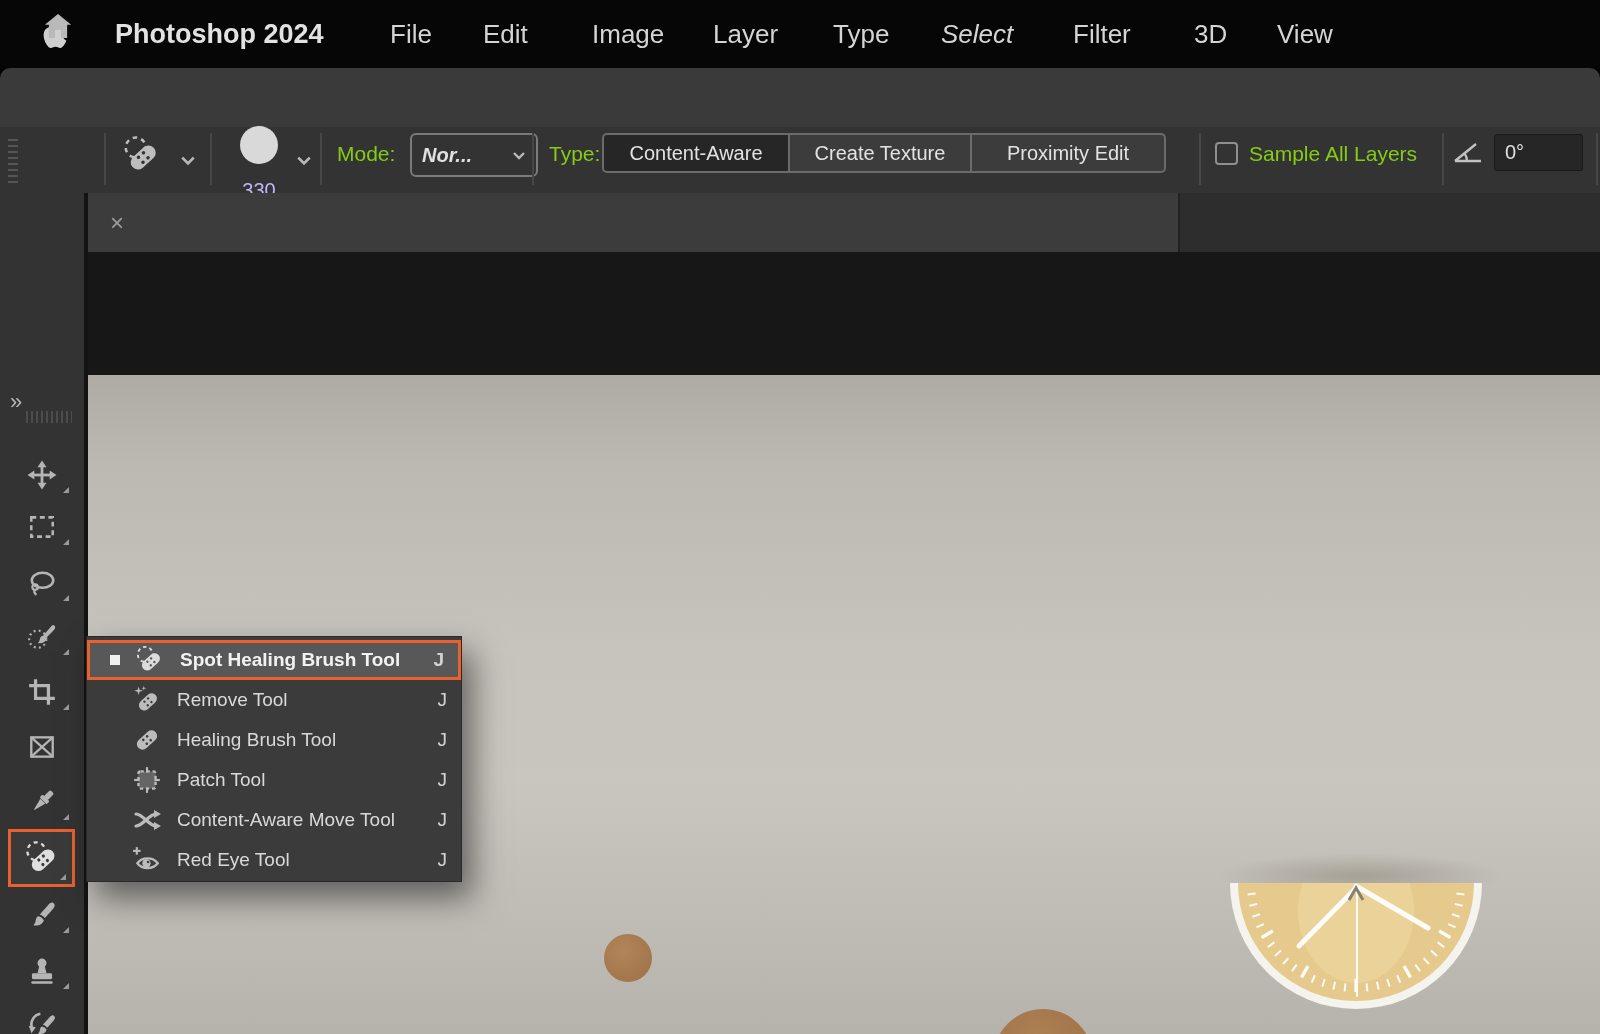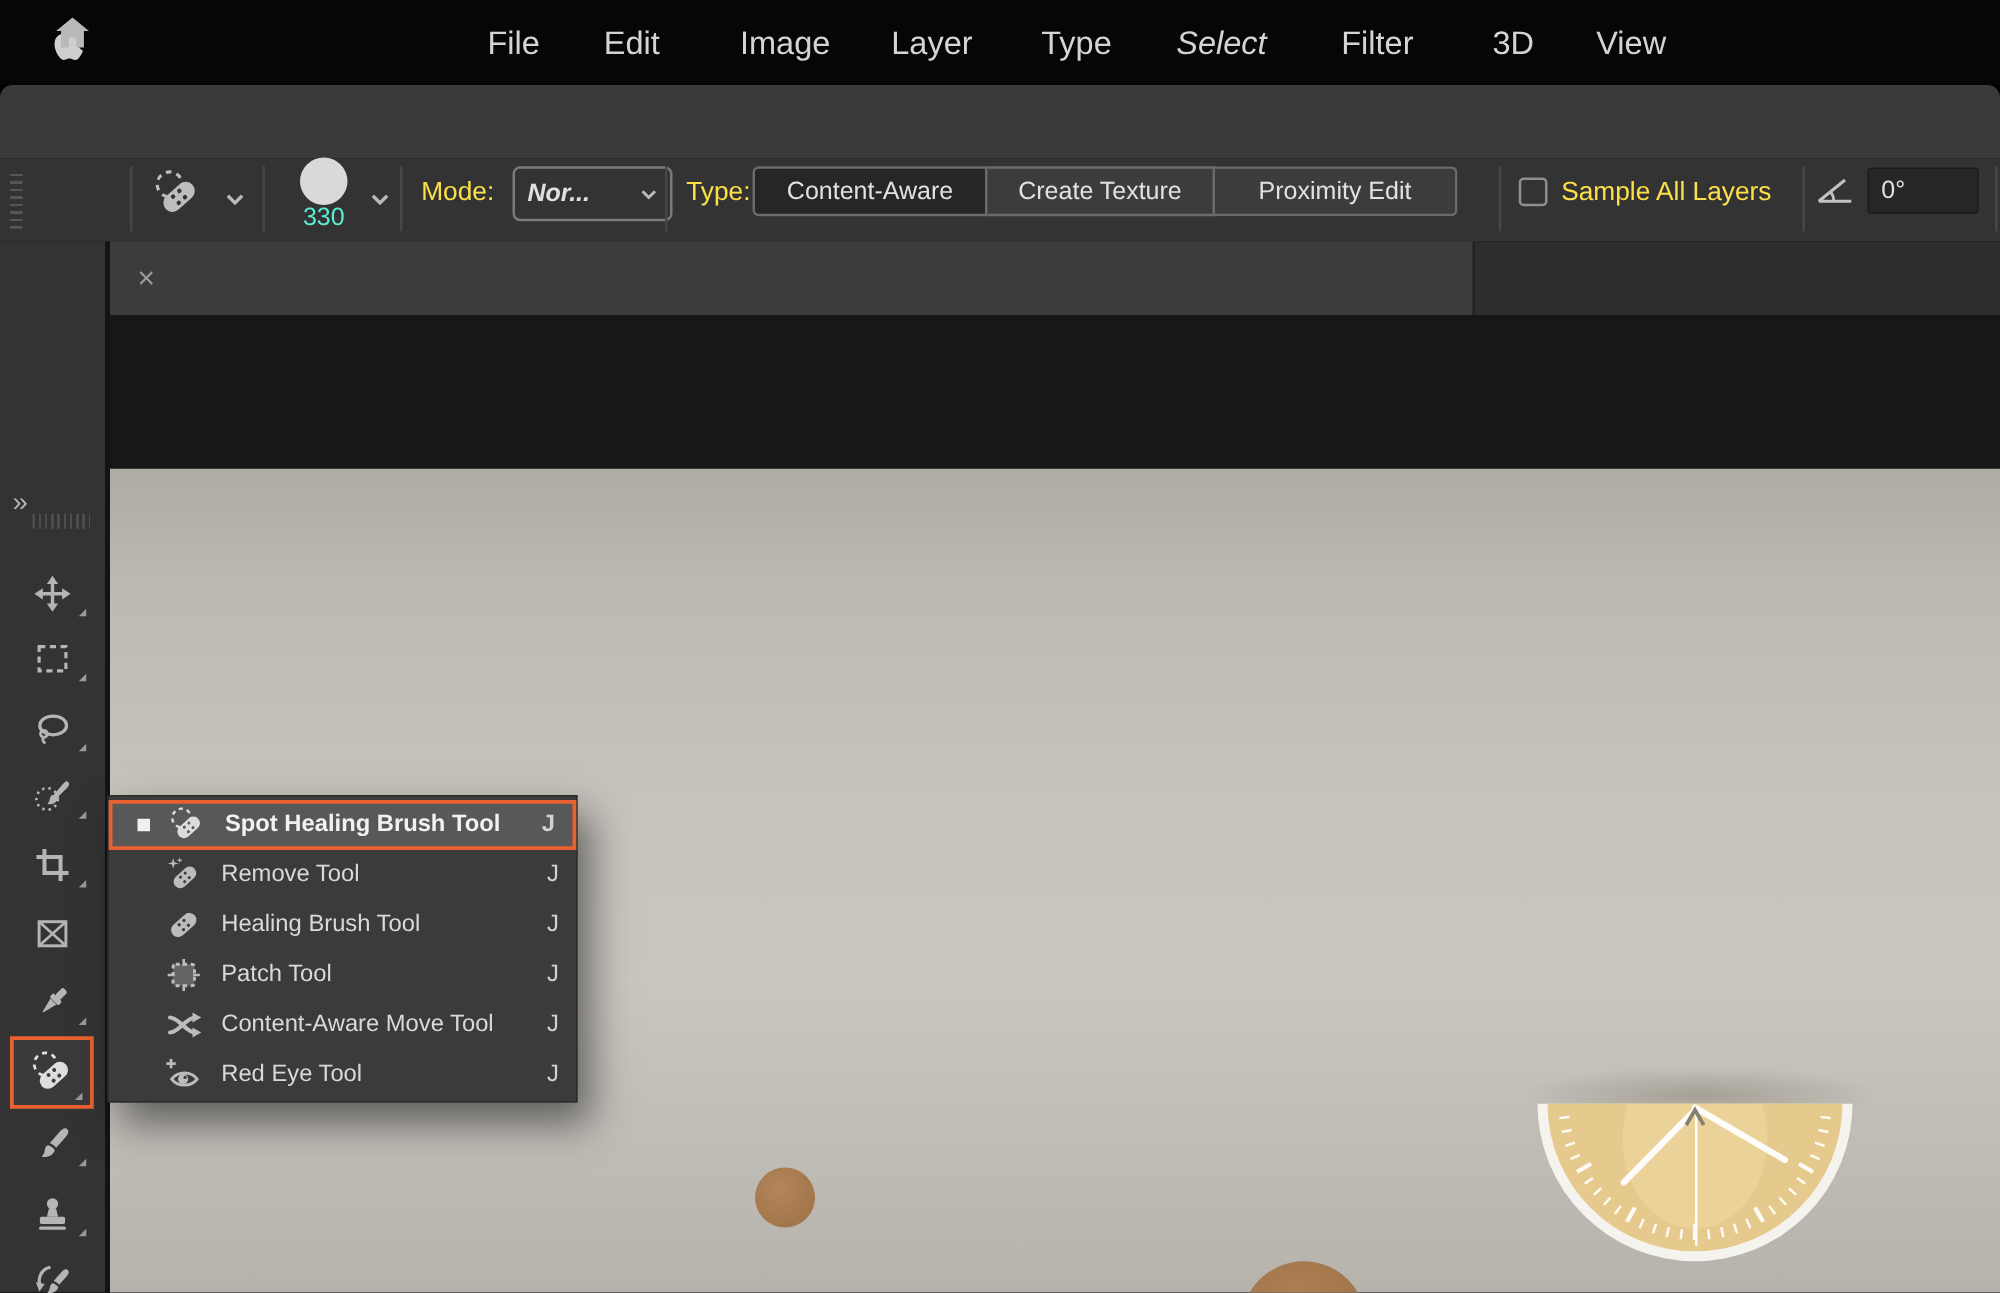--- a/index.html
+++ b/index.html
@@ -7,21 +7,21 @@
   .abs{position:absolute;}
   
   #menubar{left:0;top:0;width:1600px;height:68px;background:#060606;color:#d8d8d8;}
   .mb-item{top:0;height:68px;display:flex;align-items:center;font-size:26px;color:#d4d4d4;}
   .mb-app{font-weight:700;font-size:27px;color:#e2e2e2;}
   
   #titlebar{left:0;top:68px;width:1600px;height:59px;background:#3b3a3a;border-radius:10px 10px 0 0;overflow:hidden;}
   
   #optionsbar{left:0;top:127px;width:1600px;height:66px;background:#333333;border-bottom:3px solid #151515;}
   .sep{top:6px;width:2px;height:52px;background:#474747;}
-  .opt-label{font-size:21px;color:#fde047;}
+  .opt-label{font-size:21px;color:#84cc16;}
   .dropdown{background:#333;border:2px solid #7a7a7a;border-radius:6px;display:flex;align-items:center;justify-content:space-between;padding:0 10px;color:#e0e0e0;font-size:20px;font-weight:600;}
   .segbtn{height:40px;border:2px solid #6b6b6b;display:flex;align-items:center;justify-content:center;font-size:20px;color:#e2e2e2;box-sizing:border-box;}
   .seg-on{background:#262626;border-radius:5px 0 0 5px;}
   .seg-mid{background:#3c3c3c;border-left:none;}
   .seg-off{background:#3c3c3c;border-left:none;border-radius:0 5px 5px 0;}
   .checkbox{width:19px;height:19px;border:2px solid #8f8f8f;border-radius:4px;background:transparent;}
   .numfield{background:#262626;border:1px solid #191919;border-radius:3px;color:#e0e0e0;font-size:20px;display:flex;align-items:center;padding-left:10px;box-sizing:border-box;}
   .grip{background:repeating-linear-gradient(0deg,#565656 0 2px,transparent 2px 6px);}
   
   #tabbar{left:88px;top:193px;width:1512px;height:59px;background:#2d2d2d;}
@@ -56,20 +56,21 @@
 </head>
 <body>
 
 <div class="abs" id="menubar">
   <div class="abs mb-item" style="left:42px;">
     <svg width="25" height="30" viewBox="0 0 24 28">
       <path fill="#cfcfcf" d="M16.4 6.1c1-1.2 1.7-2.9 1.5-4.6-1.5.1-3.2 1-4.2 2.2-.9 1.1-1.7 2.8-1.5 4.4 1.6.2 3.2-.8 4.2-2z"></path>
       <path fill="#cfcfcf" d="M19.8 15c0-3.4 2.8-5 2.9-5.1-1.6-2.3-4-2.6-4.9-2.7-2.1-.2-4.1 1.2-5.1 1.2-1 0-2.7-1.2-4.4-1.2C6 7.3 3.9 8.5 2.7 10.5.3 14.6 2.1 20.7 4.4 24c1.1 1.6 2.5 3.5 4.2 3.4 1.7-.1 2.3-1.1 4.4-1.1s2.6 1.1 4.4 1.1c1.8 0 3-1.7 4.1-3.3 1.3-1.9 1.8-3.7 1.9-3.8-.1-.1-3.6-1.4-3.6-5.3z"></path>
     </svg>
   </div>
+  <div class="abs mb-item mb-app" style="left:115px;">Photoshop 2024</div>
   <div class="abs mb-item" style="left:390px;">File</div>
   <div class="abs mb-item" style="left:483px;">Edit</div>
   <div class="abs mb-item" style="left:592px;">Image</div>
   <div class="abs mb-item" style="left:713px;">Layer</div>
   <div class="abs mb-item" style="left:833px;">Type</div>
   <div class="abs mb-item" style="left:941px;font-style:italic;">Select</div>
   <div class="abs mb-item" style="left:1073px;">Filter</div>
   <div class="abs mb-item" style="left:1194px;">3D</div>
   <div class="abs mb-item" style="left:1277px;">View</div>
 </div>
@@ -108,21 +109,21 @@
   </div>
   <div class="abs" style="left:180px;top:25px;">
     <svg width="16" height="11" viewBox="0 0 14 9">
       <polyline points="2,2 7,7 12,2" stroke="#b9b9b9" stroke-width="2.4" fill="none"></polyline>
     </svg>
   </div>
 
   <div class="abs sep" style="left:210px;"></div>
 
   <div class="abs" style="left:240px;top:-1px;width:38px;height:38px;border-radius:50%;background:#d9d9d9;"></div>
-  <div class="abs" style="left:238px;top:36px;width:42px;text-align:center;font-size:20px;color:#5eead4;">330</div>
+  <div class="abs" style="left:238px;top:52px;width:42px;text-align:center;font-size:20px;color:#c4b5fd;">330</div>
   <div class="abs" style="left:296px;top:25px;">
     <svg width="16" height="11" viewBox="0 0 14 9">
       <polyline points="2,2 7,7 12,2" stroke="#b9b9b9" stroke-width="2.4" fill="none"></polyline>
     </svg>
   </div>
 
   <div class="abs sep" style="left:320px;"></div>
 
   <div class="abs opt-label" style="left:337px;top:15px;">Mode:</div>
   <div class="abs dropdown" style="left:410px;top:6px;width:104px;height:40px;font-style:italic;">

